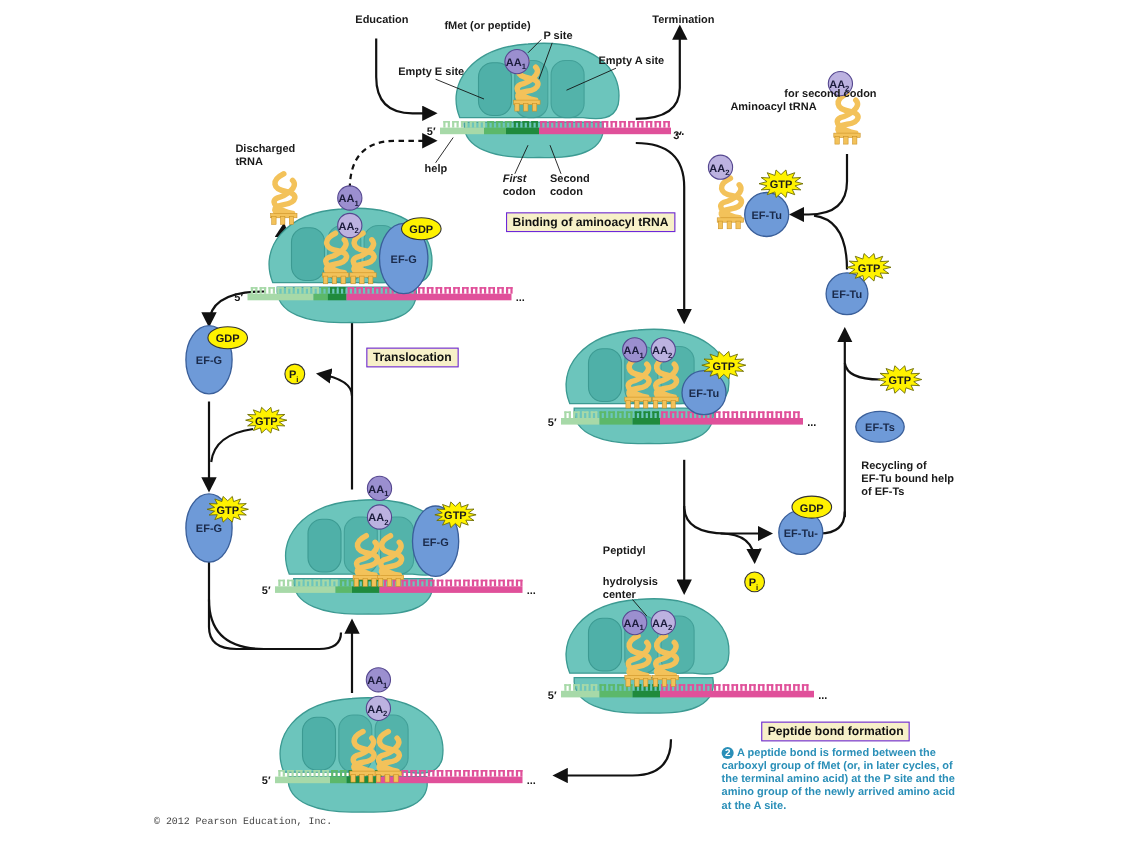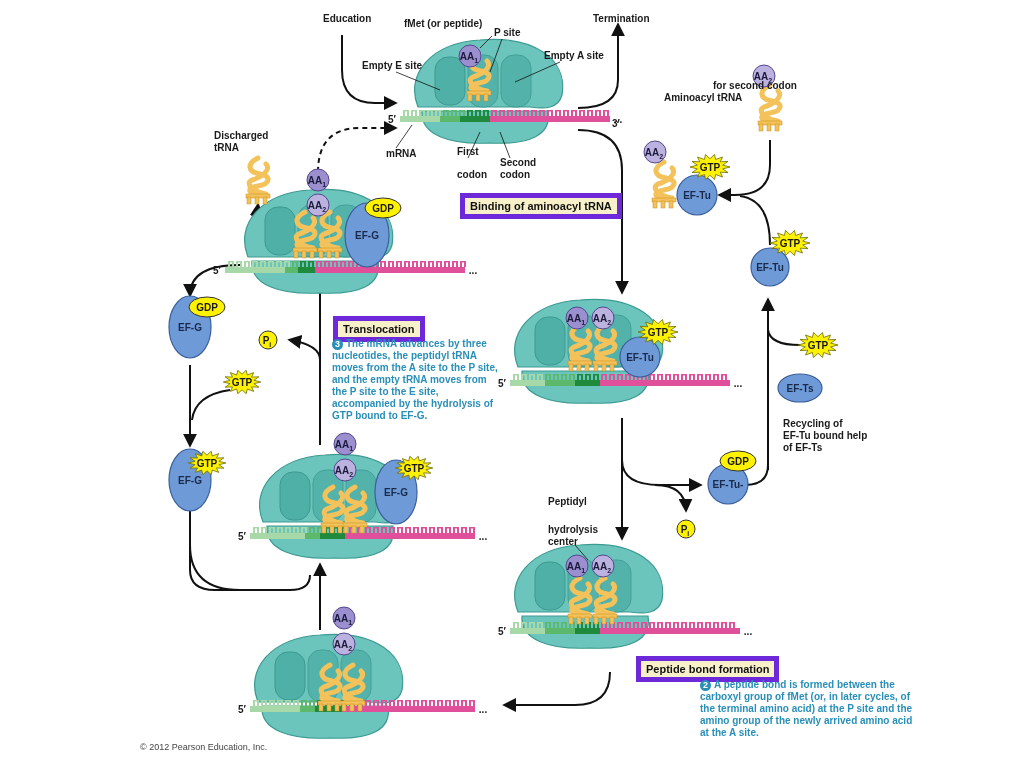--- a/index.html
+++ b/index.html
@@ -1,22 +1,22 @@
 <!DOCTYPE html>
 <html><head>
 <meta charset="utf-8">
 <style>
   html,body{margin:0;padding:0;background:#ffffff;}
   body{width:1024px;height:767px;position:relative;overflow:hidden;font-family:"Liberation Sans",sans-serif;}
   #stage{position:absolute;left:0;top:0;width:1024px;height:767px;}
   .lbl{position:absolute;font-family:"Liberation Sans",sans-serif;font-weight:bold;font-size:10px;color:#1a1a1a;line-height:12px;white-space:nowrap;}
-  .step-title{position:absolute;background:#f7f0c8;border:5px solid #6d28d9;font-family:"Liberation Sans",sans-serif;font-weight:bold;font-size:11px;color:#111;padding:2px 5px;white-space:nowrap;}
+  .step-title{position:absolute;background:#f7f0c8;border:1px solid #6d28d9;font-family:"Liberation Sans",sans-serif;font-weight:bold;font-size:11px;color:#111;padding:2px 5px;white-space:nowrap;}
   .step-text{position:absolute;font-family:"Liberation Sans",sans-serif;font-weight:bold;font-size:10px;line-height:12px;color:#2a8fb8;}
   .step-num{display:inline-block;width:11px;height:11px;border-radius:50%;background:#2a8fb8;color:#fff;font-size:9px;line-height:11px;text-align:center;margin-right:3px;vertical-align:0px;}
-  .copyright{position:absolute;left:140px;top:742px;font-family:Liberation Sans, sans-serif;font-size:9px;color:#444;}
+  .copyright{position:absolute;left:140px;top:742px;font-family:Liberation Mono, monospace;font-size:9px;color:#444;}
   svg text{font-family:"Liberation Sans",sans-serif;font-weight:bold;}
 </style>
 </head>
 <body>
 
 <div id="stage">
 <svg id="diagram" width="1024" height="767" viewBox="0 0 1024 767" xmlns="http://www.w3.org/2000/svg">
   <defs>
     <marker id="arrow" viewBox="0 0 10 10" refX="8" refY="5" markerWidth="7" markerHeight="7" orient="auto-start-reverse">
       <path d="M0,0 L10,5 L0,10 z" fill="#111"></path>
@@ -914,22 +914,22 @@
       </g>
 </svg>
 
 
 <div class="lbl" style="left:323px;top:13px;">Education</div>
 <div class="lbl" style="left:593px;top:13px;">Termination</div>
 <div class="lbl" style="left:404px;top:18px;">fMet (or peptide)</div>
 <div class="lbl" style="left:494px;top:27px;">P site</div>
 <div class="lbl" style="left:362px;top:60px;">Empty E site</div>
 <div class="lbl" style="left:544px;top:50px;">Empty A site</div>
-<div class="lbl" style="left:386px;top:148px;">mRNA</div>
-<div class="lbl" style="left:457px;top:146px;">First</div>
+<div class="lbl" style="left:386px;top:148px;">help</div>
+<div class="lbl" style="left:457px;top:157px;font-style:italic;">First</div>
 <div class="lbl" style="left:457px;top:169px;">codon</div>
 <div class="lbl" style="left:500px;top:157px;">Second</div>
 <div class="lbl" style="left:500px;top:169px;">codon</div>
 <div class="lbl" style="left:612px;top:118px;">3′</div>
 
 <div class="lbl" style="left:214px;top:130px;">Discharged</div>
 <div class="lbl" style="left:214px;top:142px;">tRNA</div>
 
 <div class="lbl" style="left:664px;top:68px;margin-top:24px;">Aminoacyl tRNA</div>
 <div class="lbl" style="left:683px;top:80px;margin-left:30px;">for second codon</div>
@@ -939,25 +939,22 @@
 <div class="lbl" style="left:548px;top:536px;">center</div>
 
 <div class="lbl" style="left:783px;top:418px;">Recycling of</div>
 <div class="lbl" style="left:783px;top:430px;">EF-Tu bound help</div>
 <div class="lbl" style="left:783px;top:442px;">of EF-Ts</div>
 
 
 <div class="step-title" style="left:460px;top:193px;">Binding of aminoacyl tRNA</div>
 
 
-<div class="step-title" style="left:636px;top:656px;">Peptide bond formation</div>
-<div class="step-text" style="left:656px;top:679px;width:222px;margin-left:44px;">
+<div class="step-title" style="left:692px;top:656px;">Peptide bond formation</div>
+<div class="step-text" style="left:656px;top:679px;width:222px;">
   <span class="step-num">2</span><span>A peptide bond is formed between the carboxyl group of fMet (or, in later cycles, of the terminal amino acid) at the P site and the amino group of the newly arrived amino acid at the A site.</span>
 </div>
 
 
 <div class="step-title" style="left:333px;top:316px;text-align:center;">Translocation</div>
-<div class="step-text" style="left:332px;top:338px;width:170px;">
-  <span class="step-num">3</span><span>The mRNA advances by three nucleotides, the peptidyl tRNA moves from the A site to the P site, and the empty tRNA moves from the P site to the E site, accompanied by the hydrolysis of GTP bound to EF-G.</span>
-</div>
 
 <div class="copyright">© 2012 Pearson Education, Inc.</div>
 </div>
 
 </body></html>

